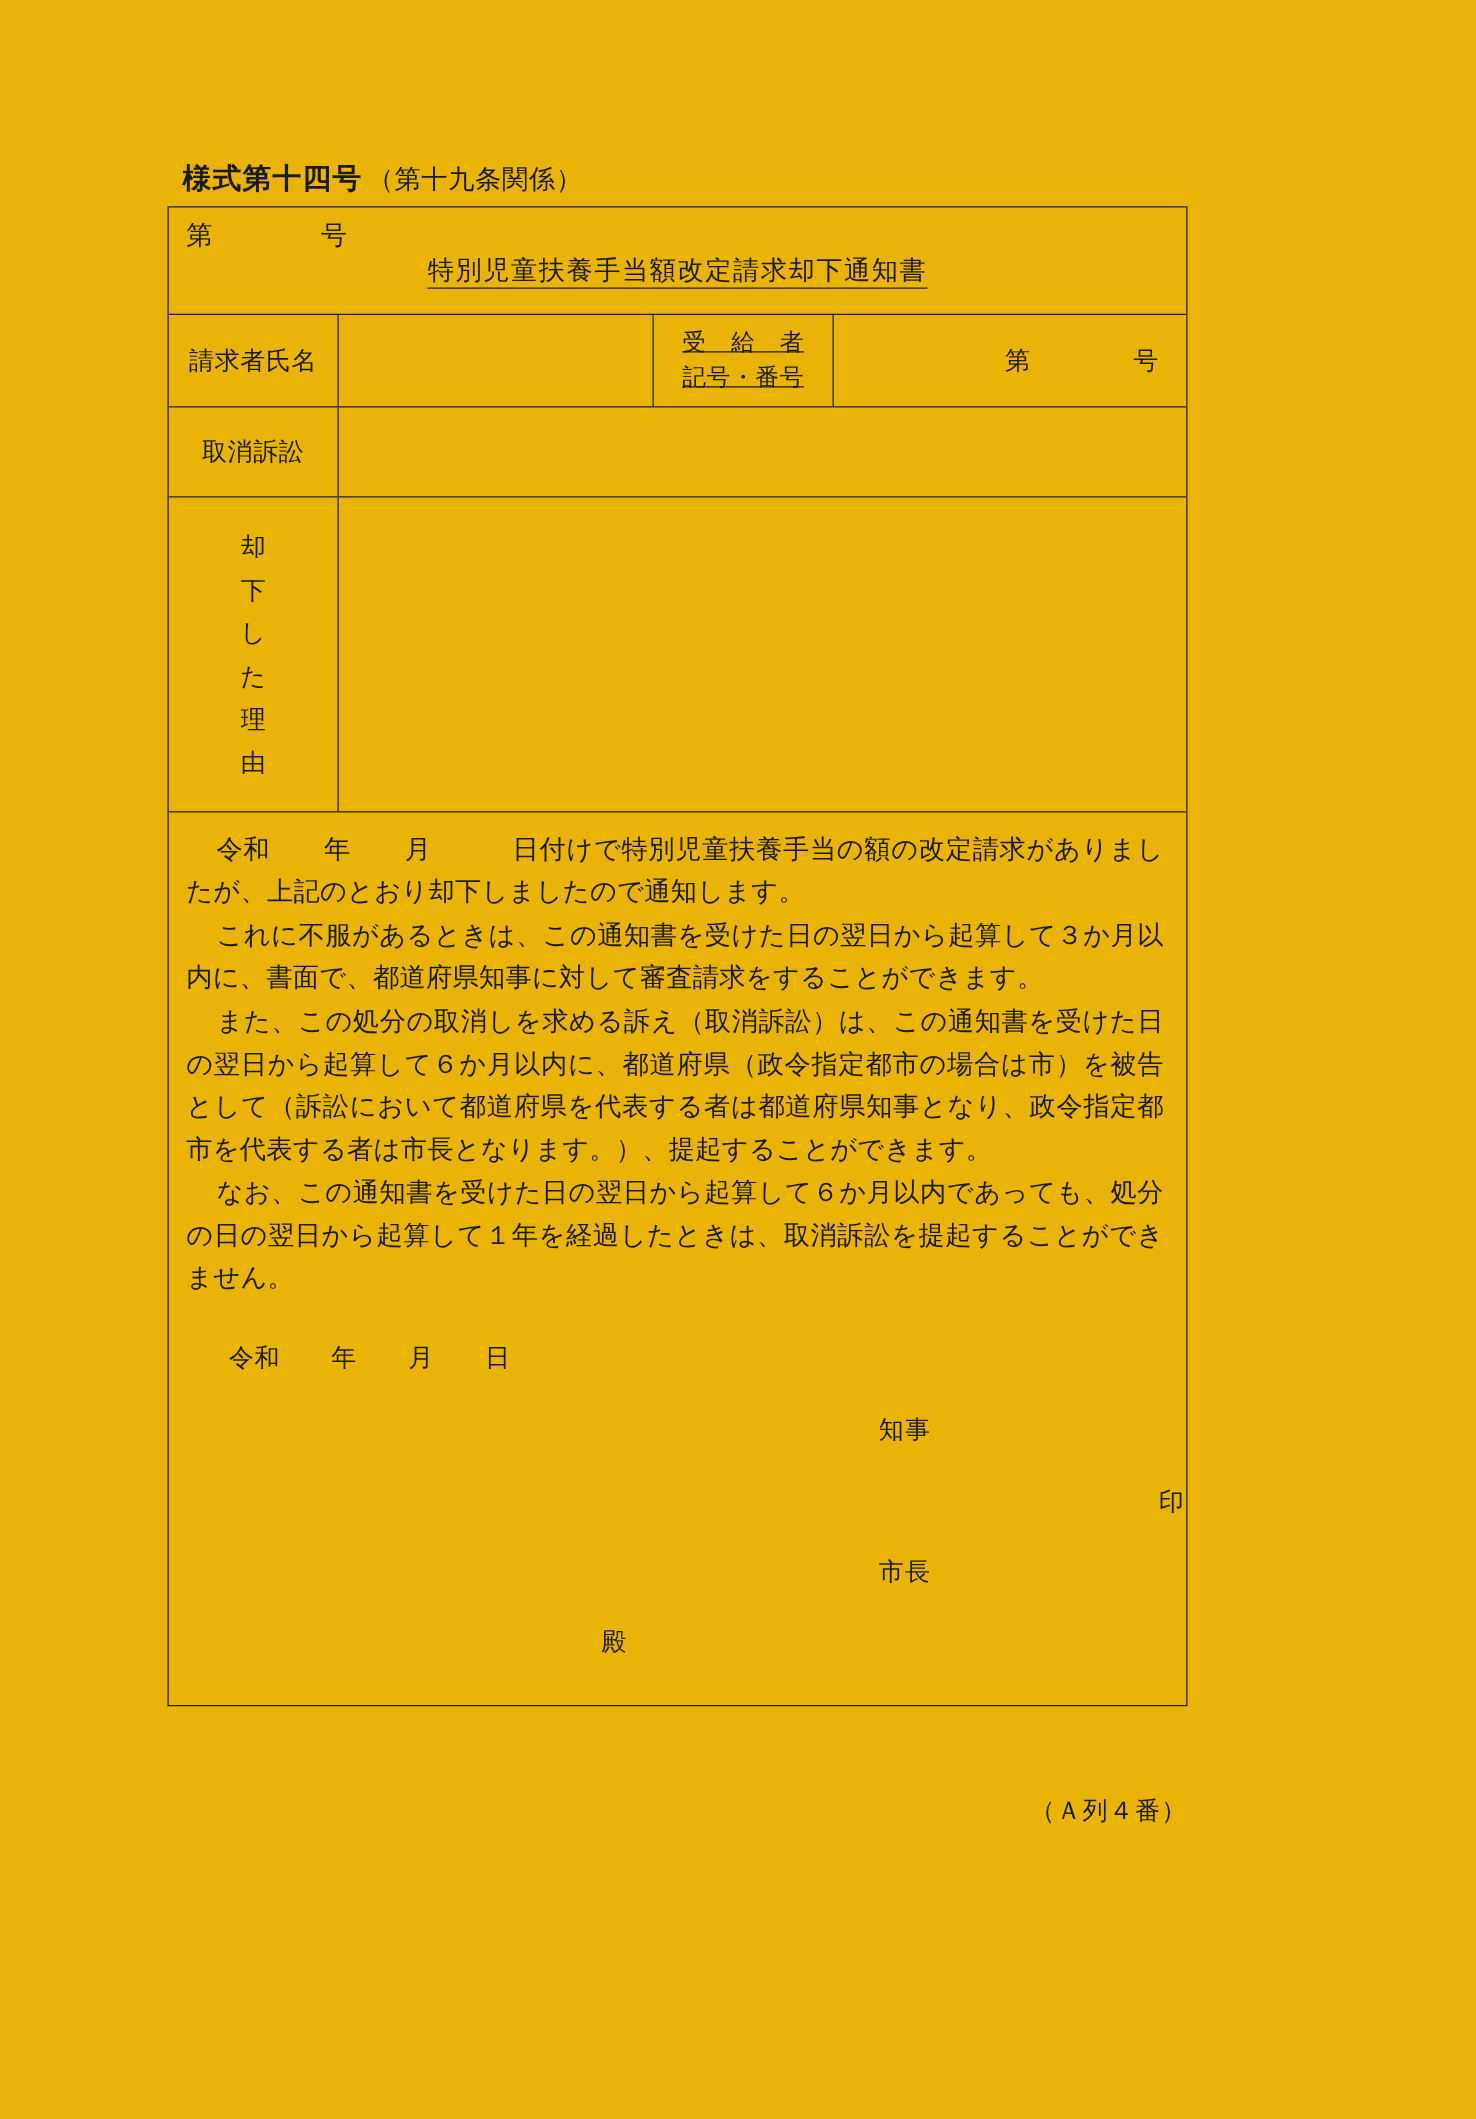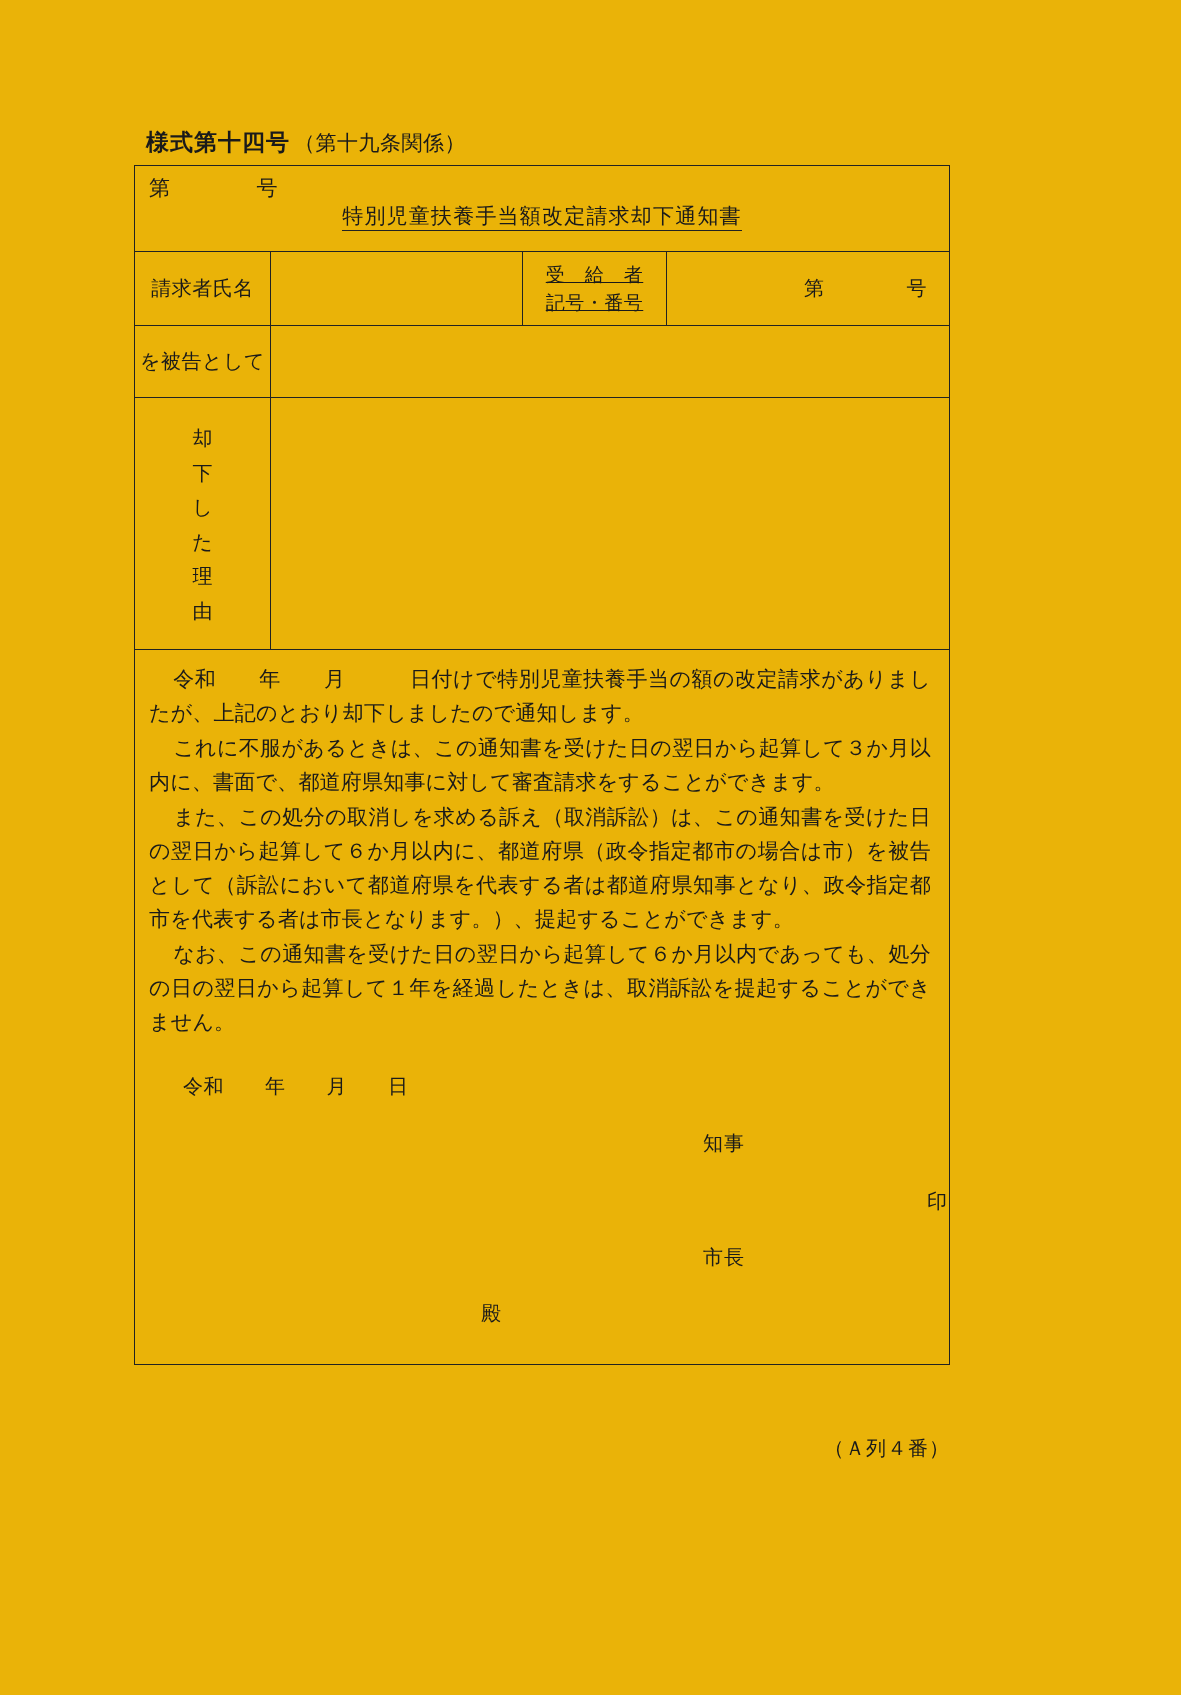--- a/index.html
+++ b/index.html
@@ -258,21 +258,21 @@
       <div class="cell-label">請求者氏名</div>
       <div class="cell-blank-name"></div>
       <div class="cell-recipient">
         <span>受　給　者</span>
         <span>記号・番号</span>
       </div>
       <div class="cell-recipient-no">第　　　　号</div>
     </div>
 
     <div class="row-addr">
-      <div class="cell-label">を被告として</div>
+      <div class="cell-label">取消訴訟</div>
       <div class="cell-blank-wide"></div>
     </div>
 
     <div class="row-reason">
       <div class="cell-reason-label">
         <span>却</span>
         <span>下</span>
         <span>し</span>
         <span>た</span>
         <span>理</span>

